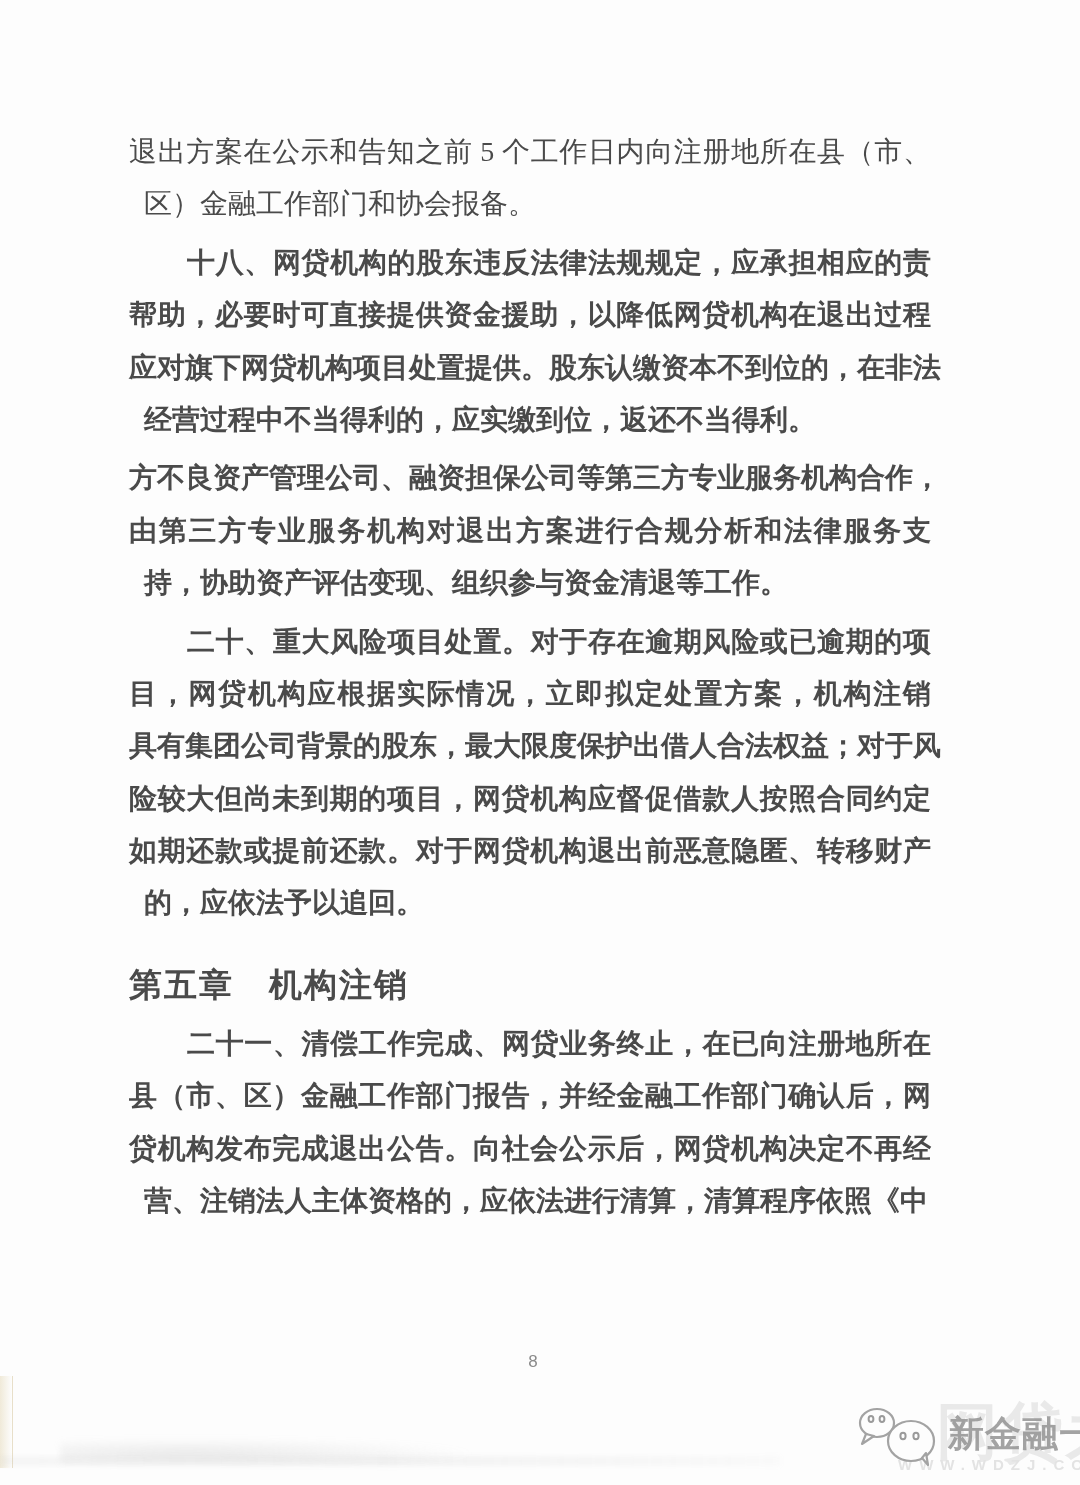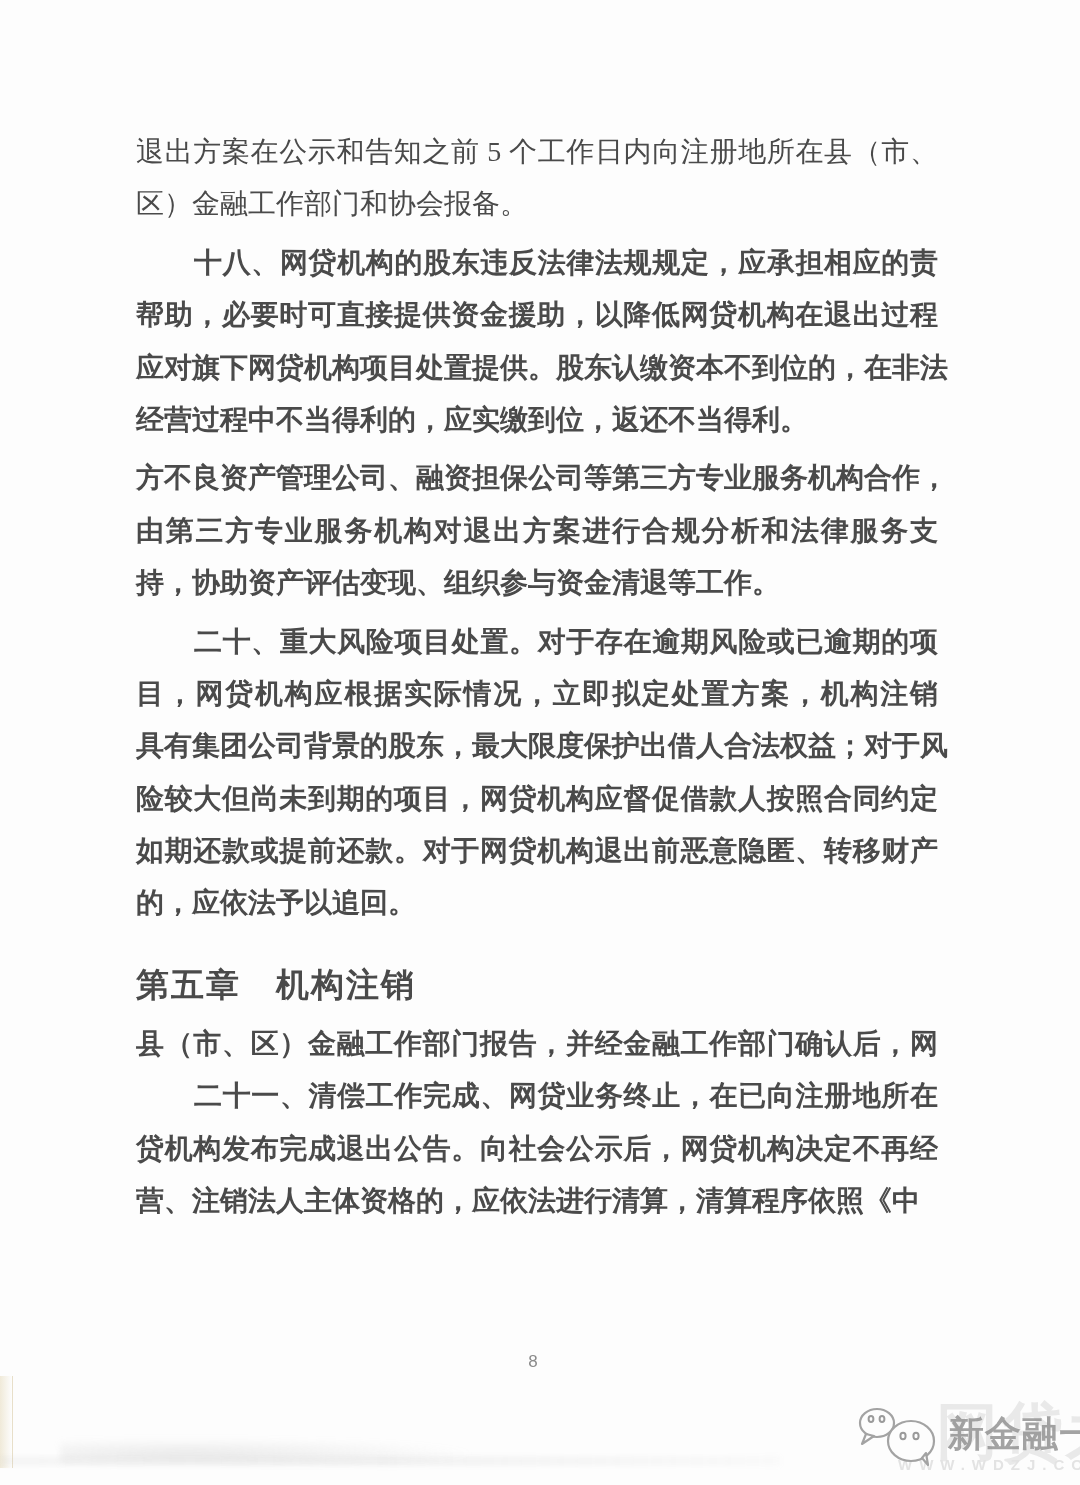--- a/index.html
+++ b/index.html
@@ -10,39 +10,40 @@
     position: relative;
     width: 1080px;
     height: 1485px;
     background: #fdfdfd;
     overflow: hidden;
     font-family: "Liberation Serif", serif;
   }
   
   .content {
     position: absolute;
-    left: 136px;
+    left: 129px;
     top: 126px;
     width: 802px;
     color: #4a4a4a;
     font-size: 28px;
   }
   .paragraph { margin: 0; }
   .paragraph:not(:first-child) { margin-top: 6px; font-weight: bold; }
   .line {
     height: 52.4px;
     line-height: 52.4px;
     white-space: nowrap;
     text-align: justify;
     text-align-last: justify;
     text-justify: inter-character;
   }
   .line-last {
     text-align-last: left;
     white-space: normal;
+    margin-left: 15px;
   }
   .line-indent { text-indent: 58px; }
   .chapter-heading {
     height: 52px;
     line-height: 52px;
     margin: 29px 0 7px 0;
     font-family: "Liberation Sans", sans-serif;
     font-weight: bold;
     font-size: 33px;
     color: #4a4a4a;
@@ -144,22 +145,22 @@
       <div class="paragraph">
         <div class="line line-indent">二十、重大风险项目处置。对于存在逾期风险或已逾期的项</div>
         <div class="line">目，网贷机构应根据实际情况，立即拟定处置方案，机构注销</div>
         <div class="line">具有集团公司背景的股东，最大限度保护出借人合法权益；对于风</div>
         <div class="line">险较大但尚未到期的项目，网贷机构应督促借款人按照合同约定</div>
         <div class="line">如期还款或提前还款。对于网贷机构退出前恶意隐匿、转移财产</div>
         <div class="line line-last">的，应依法予以追回。</div>
       </div>
       <div class="chapter-heading">第五章　机构注销</div>
       <div class="paragraph">
+        <div class="line line-indent">二十一、清偿工作完成、网贷业务终止，在已向注册地所在</div>
         <div class="line">县（市、区）金融工作部门报告，并经金融工作部门确认后，网</div>
-        <div class="line line-indent">二十一、清偿工作完成、网贷业务终止，在已向注册地所在</div>
         <div class="line">贷机构发布完成退出公告。向社会公示后，网贷机构决定不再经</div>
         <div class="line line-last">营、注销法人主体资格的，应依法进行清算，清算程序依照《中</div>
       </div>
     </div>
 
   <div class="page-number">8</div>
 
   <div class="scan-edge-left"></div>
   <div class="scan-smudge"></div>
   <div class="scan-band"></div>

